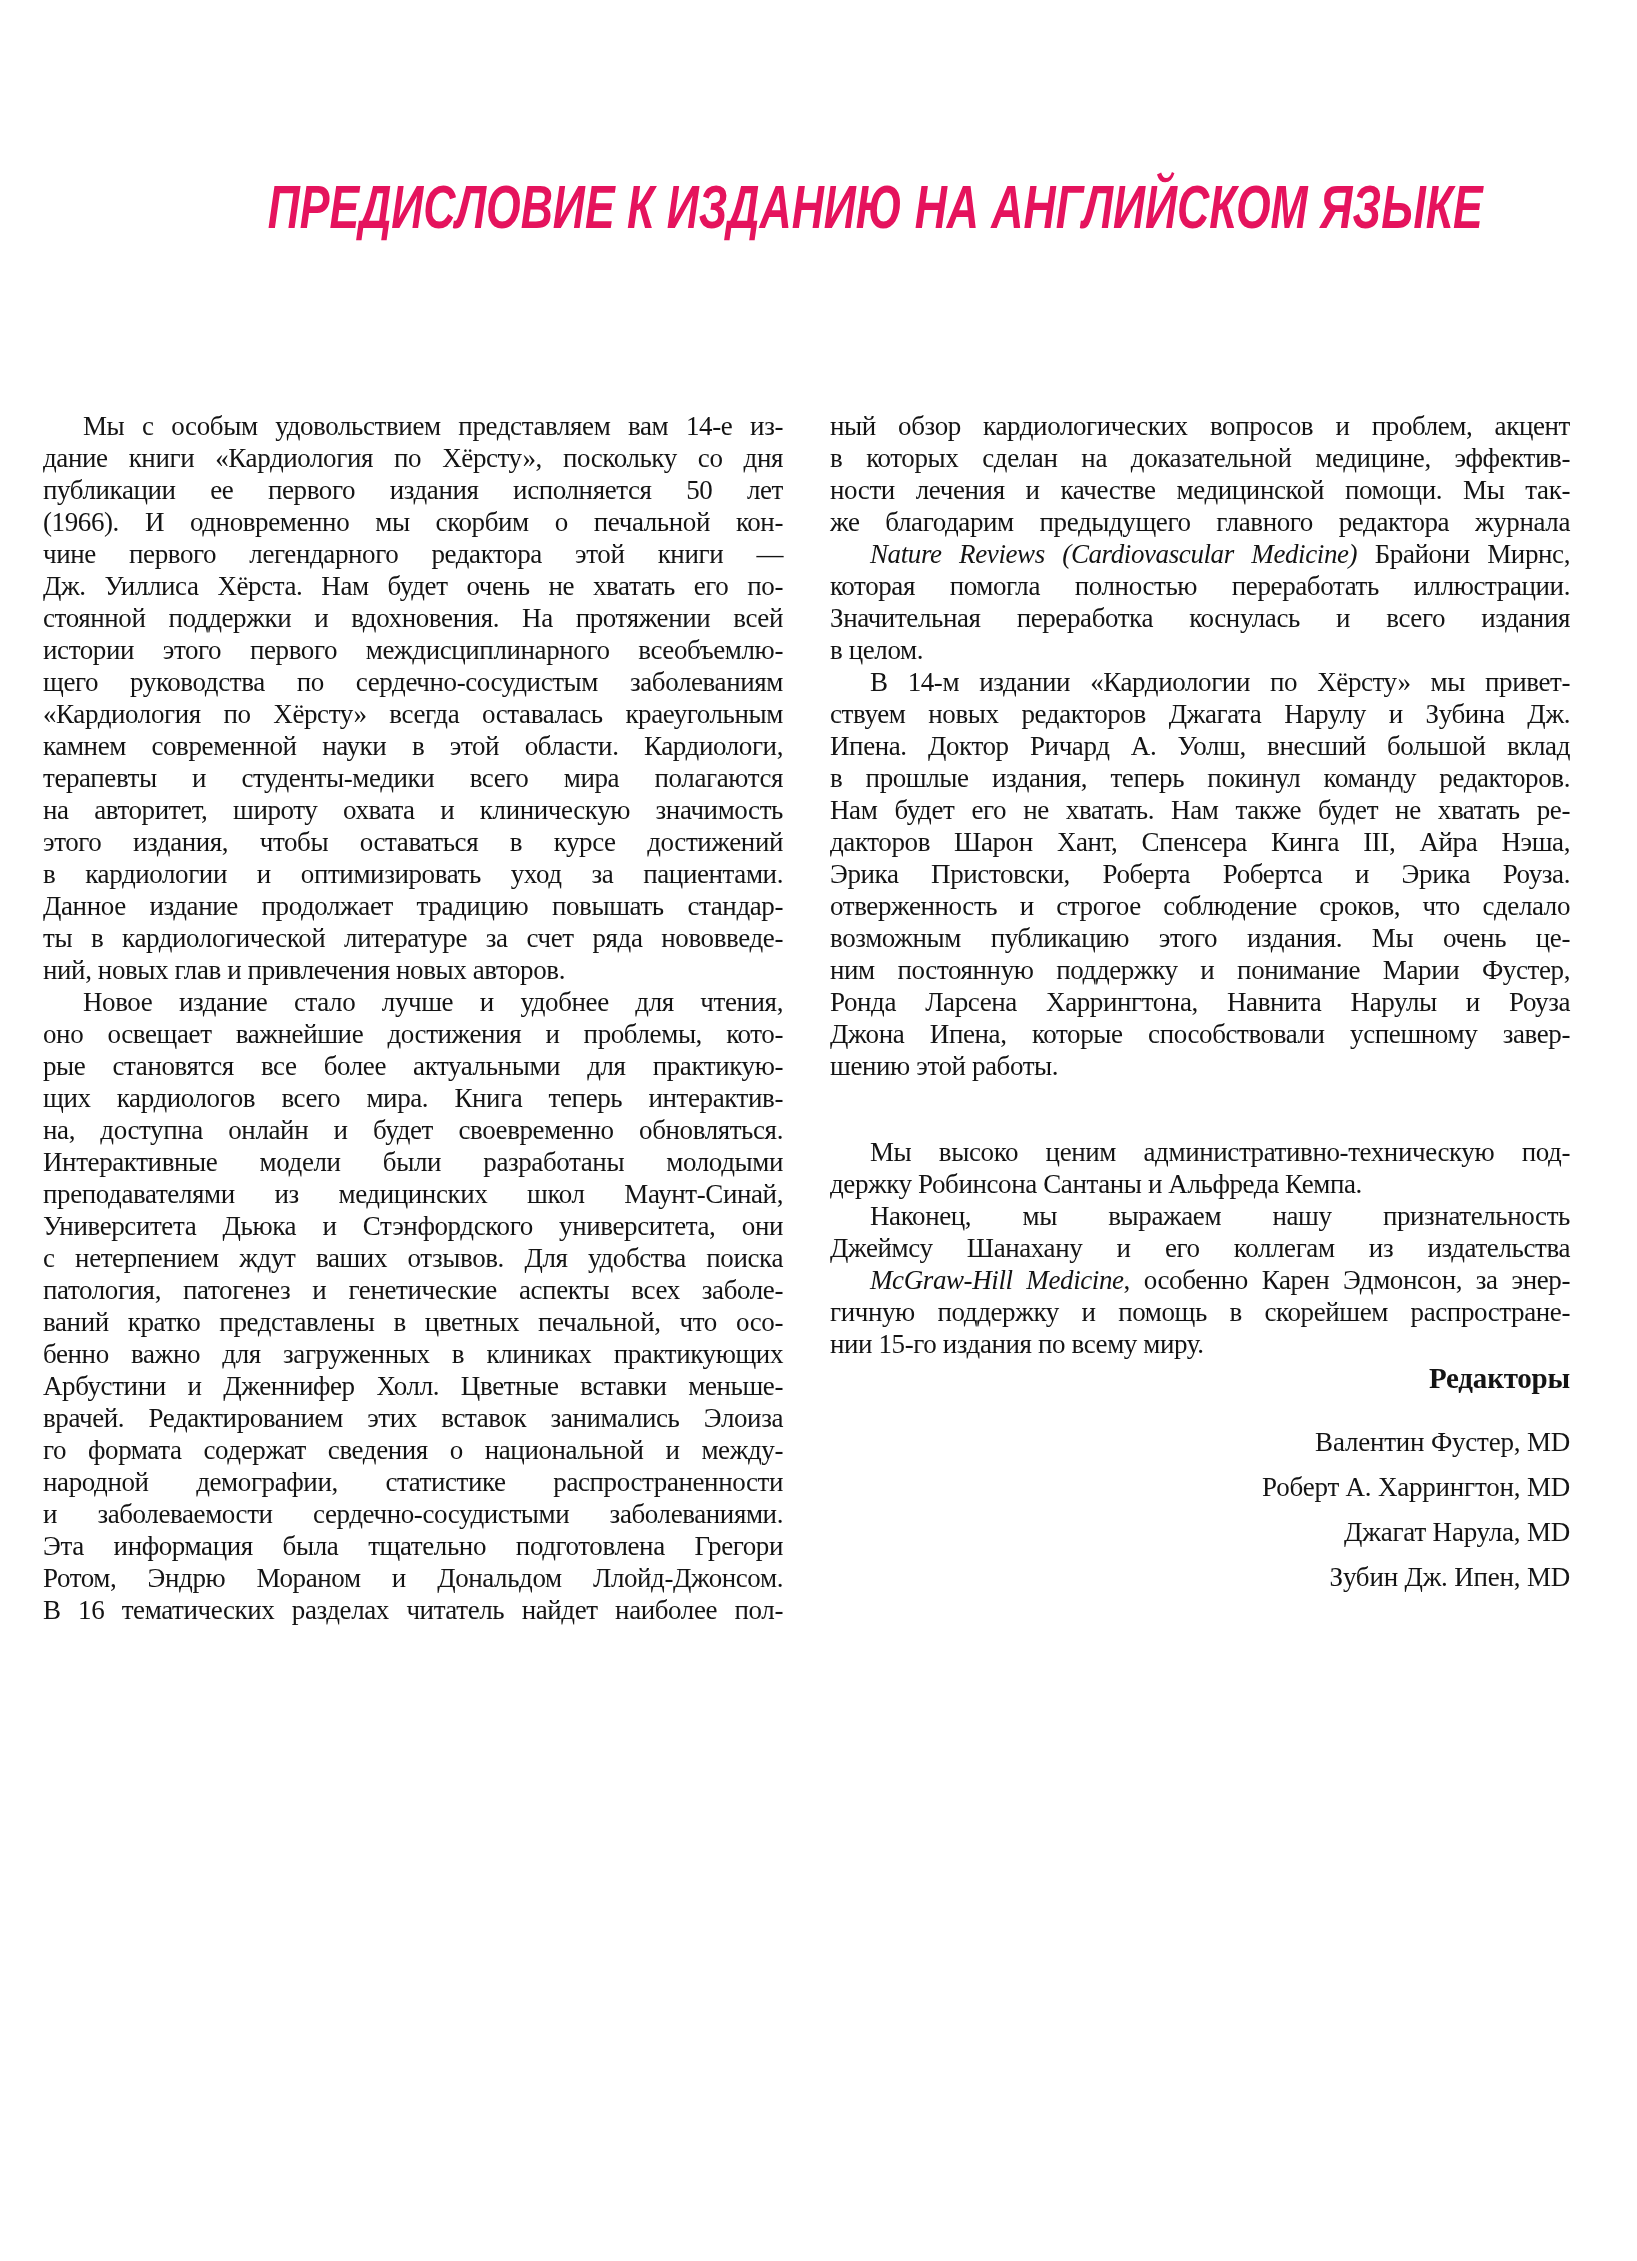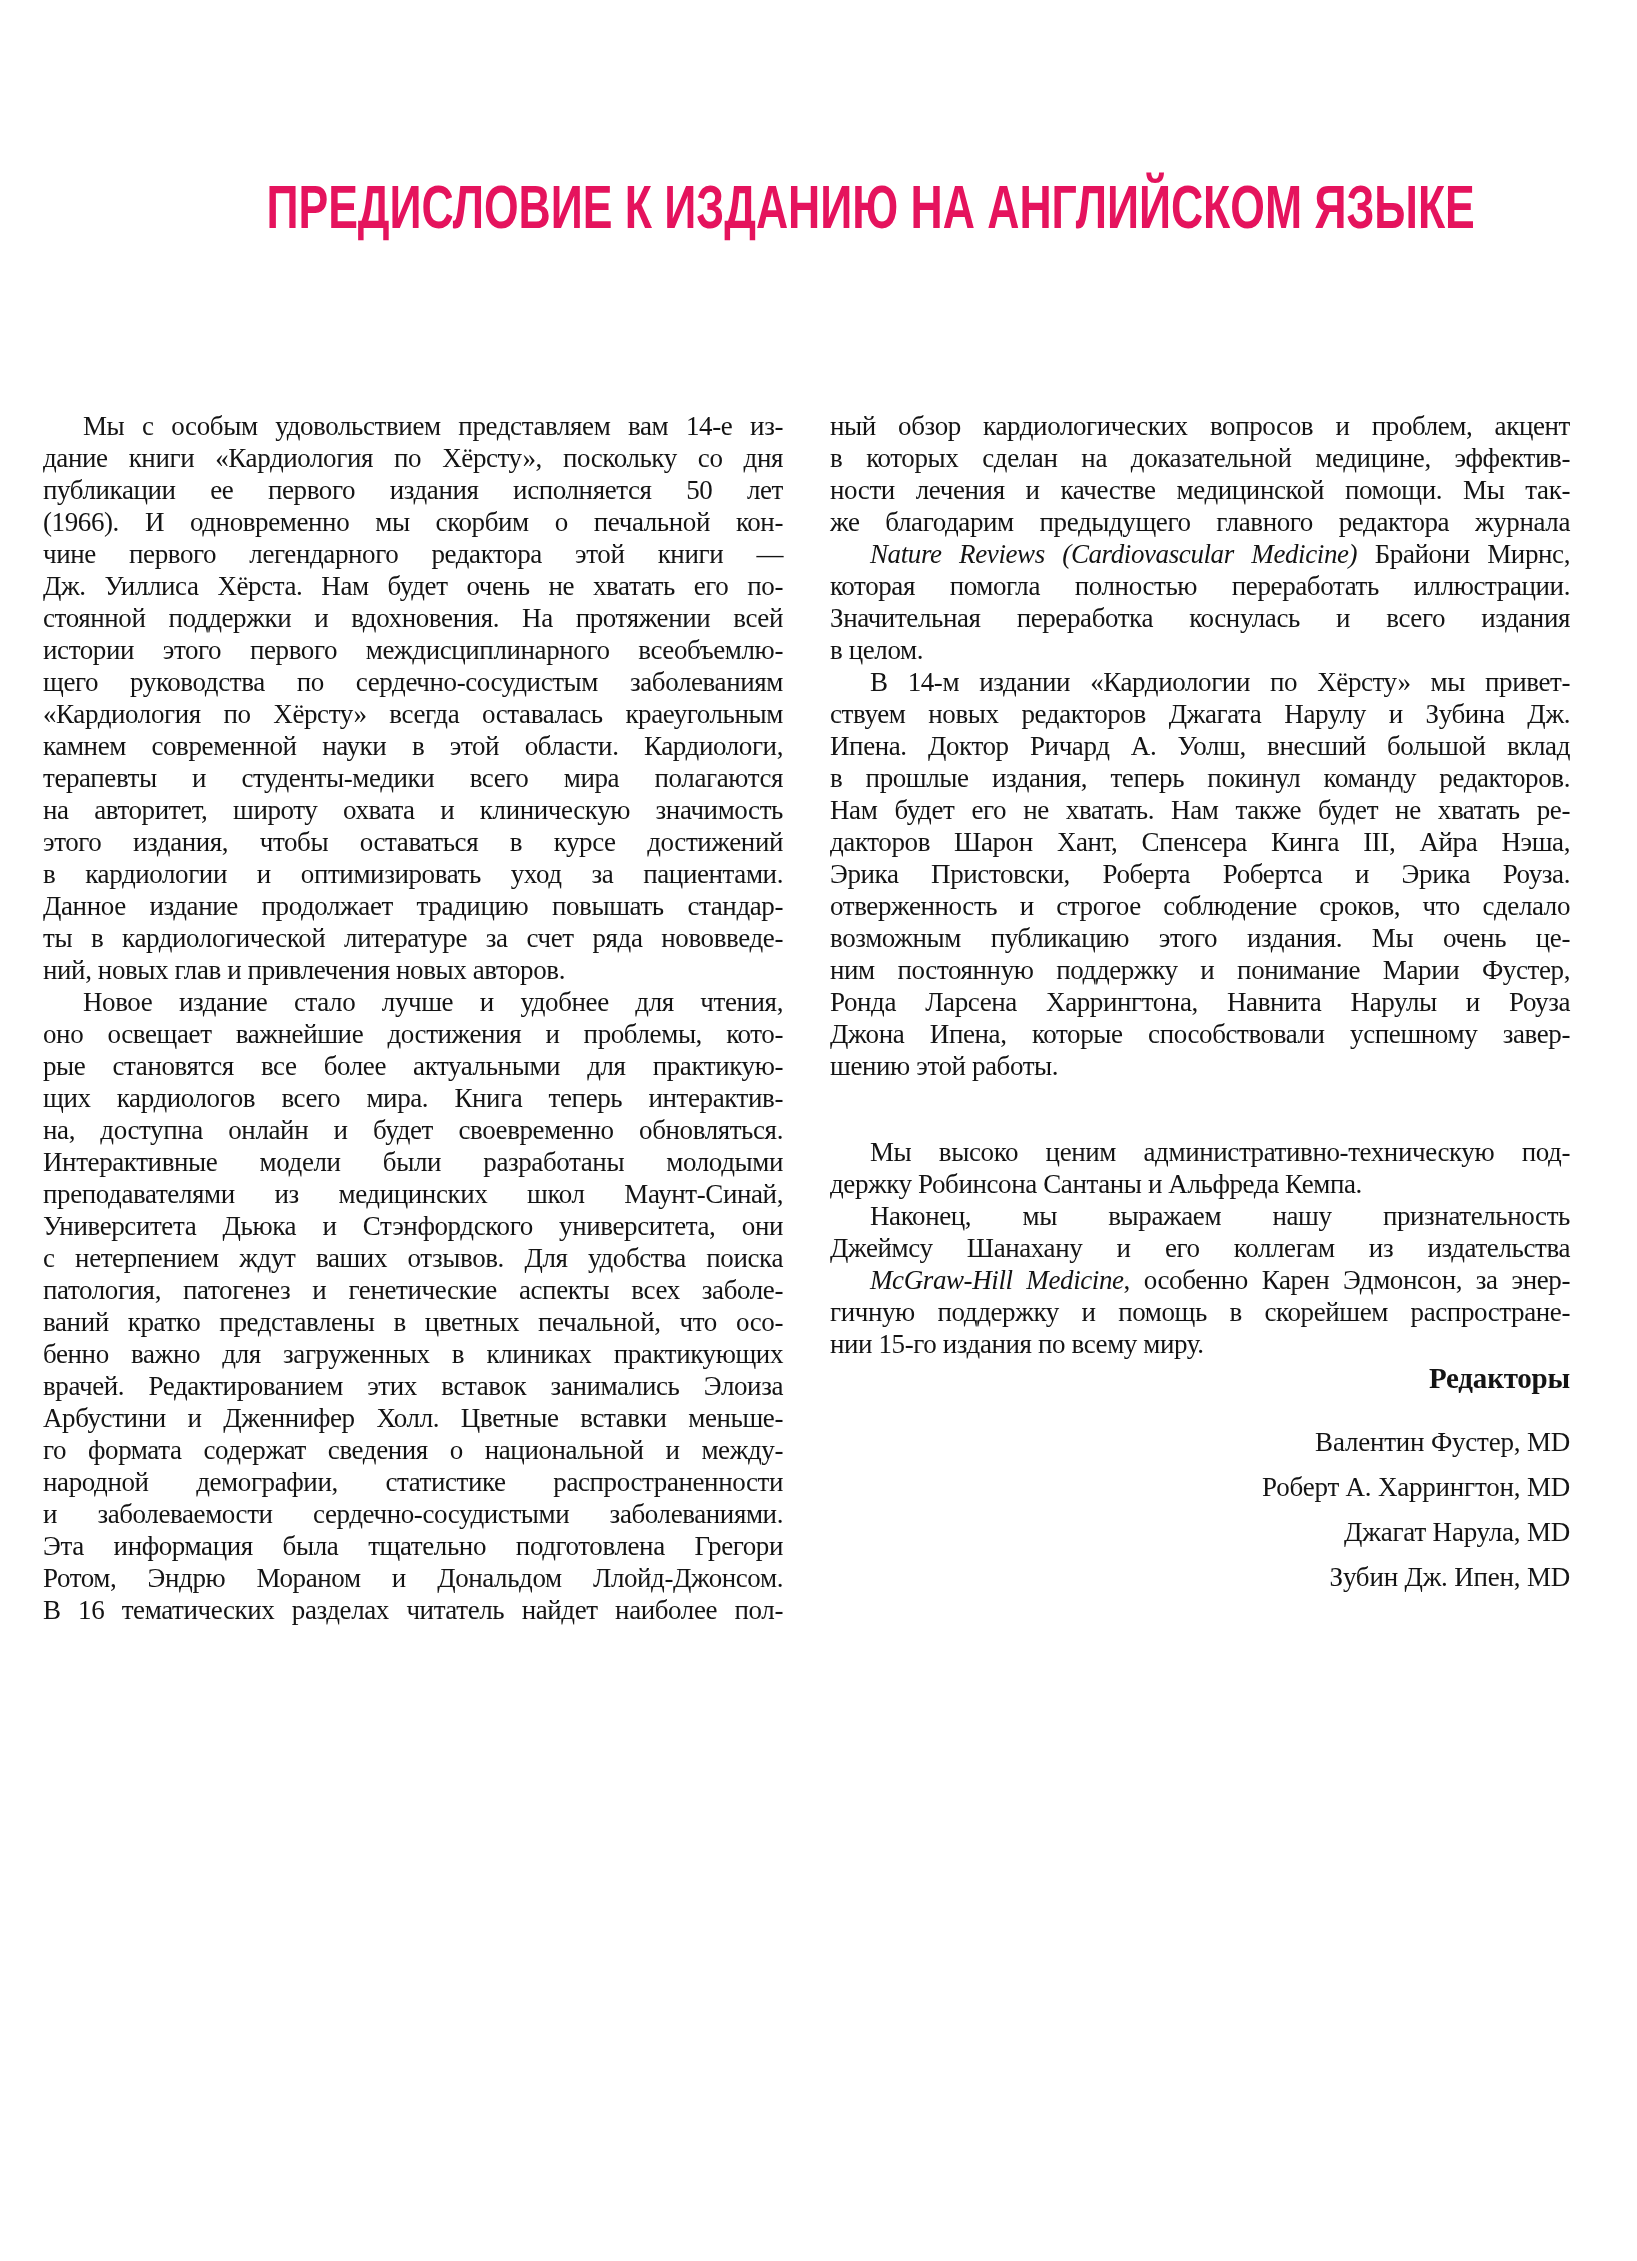--- a/index.html
+++ b/index.html
@@ -11,20 +11,21 @@
     font-family: "Liberation Serif", "DejaVu Serif", serif;
     color: #141414;
     overflow: hidden;
   }
   .title-wrap {
     position: absolute;
     top: 172px;
     left: 43px;
     width: 1527px;
     text-align: left;
+    font-style: italic;
   }
   .title-text {
     display: inline-block;
     white-space: nowrap;
     font-family: "Liberation Sans", "DejaVu Sans", sans-serif;
     font-weight: 700;
     font-size: 61px;
     letter-spacing: 0px;
     transform: scaleX(0.73);
     transform-origin: center;
@@ -104,22 +105,22 @@
         <div class="line"><span>рые становятся все более актуальными для практикую-</span></div>
         <div class="line"><span>щих кардиологов всего мира. Книга теперь интерактив-</span></div>
         <div class="line"><span>на, доступна онлайн и будет своевременно обновляться.</span></div>
         <div class="line"><span>Интерактивные модели были разработаны молодыми</span></div>
         <div class="line"><span>преподавателями из медицинских школ Маунт-Синай,</span></div>
         <div class="line"><span>Университета Дьюка и Стэнфордского университета, они</span></div>
         <div class="line"><span>с нетерпением ждут ваших отзывов. Для удобства поиска</span></div>
         <div class="line"><span>патология, патогенез и генетические аспекты всех заболе-</span></div>
         <div class="line"><span>ваний кратко представлены в цветных печальной, что осо-</span></div>
         <div class="line"><span>бенно важно для загруженных в клиниках практикующих</span></div>
+        <div class="line"><span>Арбустини и Дженнифер Холл. Цветные вставки меньше-</span></div>
         <div class="line"><span>врачей. Редактированием этих вставок занимались Элоиза</span></div>
-        <div class="line"><span>Арбустини и Дженнифер Холл. Цветные вставки меньше-</span></div>
         <div class="line"><span>го формата содержат сведения о национальной и между-</span></div>
         <div class="line"><span>народной демографии, статистике распространенности</span></div>
         <div class="line"><span>и заболеваемости сердечно-сосудистыми заболеваниями.</span></div>
         <div class="line"><span>Эта информация была тщательно подготовлена Грегори</span></div>
         <div class="line"><span>Ротом, Эндрю Мораном и Дональдом Ллойд-Джонсом.</span></div>
         <div class="line"><span>В 16 тематических разделах читатель найдет наиболее пол-</span></div>
       </div>
     <div class="col" id="col-right">
 
     <div class="line"><span>ный обзор кардиологических вопросов и проблем, акцент</span></div>

